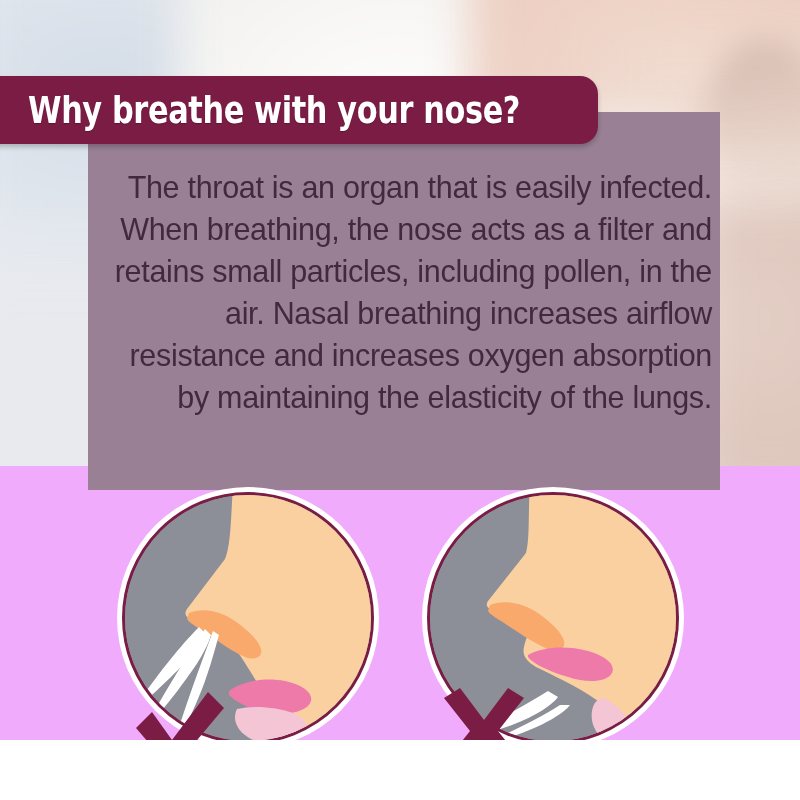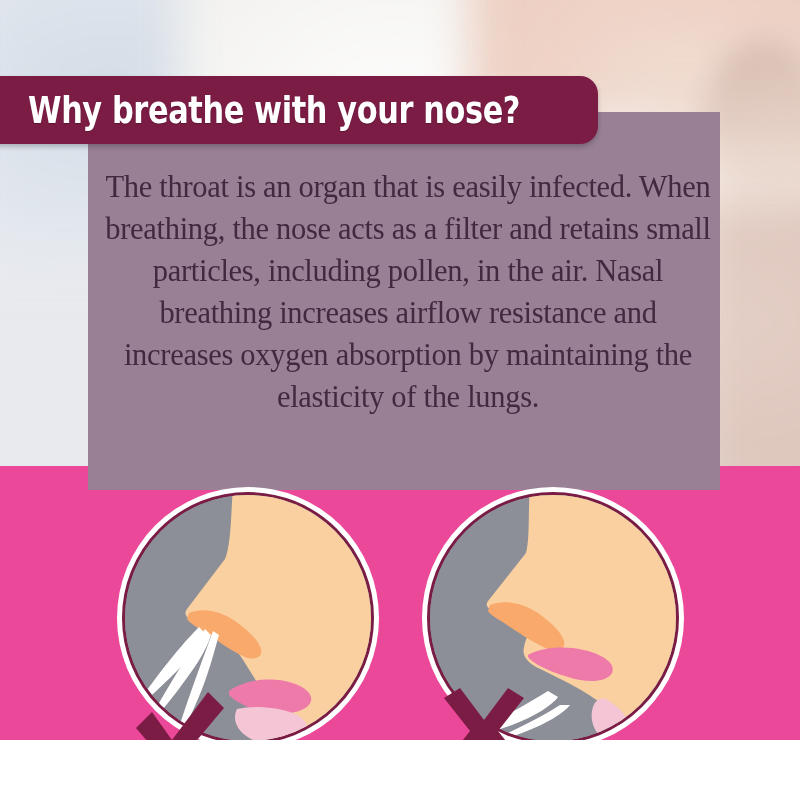--- a/index.html
+++ b/index.html
@@ -8,21 +8,21 @@
     background: #ffffff;
   }
   body {
     font-family: "Liberation Sans", sans-serif;
   }
   #poster {
     position: relative;
     width: 800px;
     height: 800px;
     overflow: hidden;
-    background: #ec4899;
+    background: #f0abfc;
   }
 
   
   .photo {
     position: absolute;
     left: 0;
     top: 0;
     width: 800px;
     height: 466px;
     overflow: hidden;
@@ -121,23 +121,23 @@
     white-space: nowrap;
     text-shadow: 0 1px 1px rgba(0,0,0,0.25);
   }
 
   
   .body-copy {
     position: absolute;
     left: 104px;
     top: 166px;
     width: 608px;
-    text-align: center;
+    text-align: right;
     color: #43293f;
-    font-family: Liberation Serif, serif;
+    font-family: Liberation Sans, sans-serif;
     font-size: 30.5px;
     line-height: 42px;
     letter-spacing: -0.3px;
   }
 
   
   .circle {
     position: absolute;
     width: 246px;
     height: 246px;

